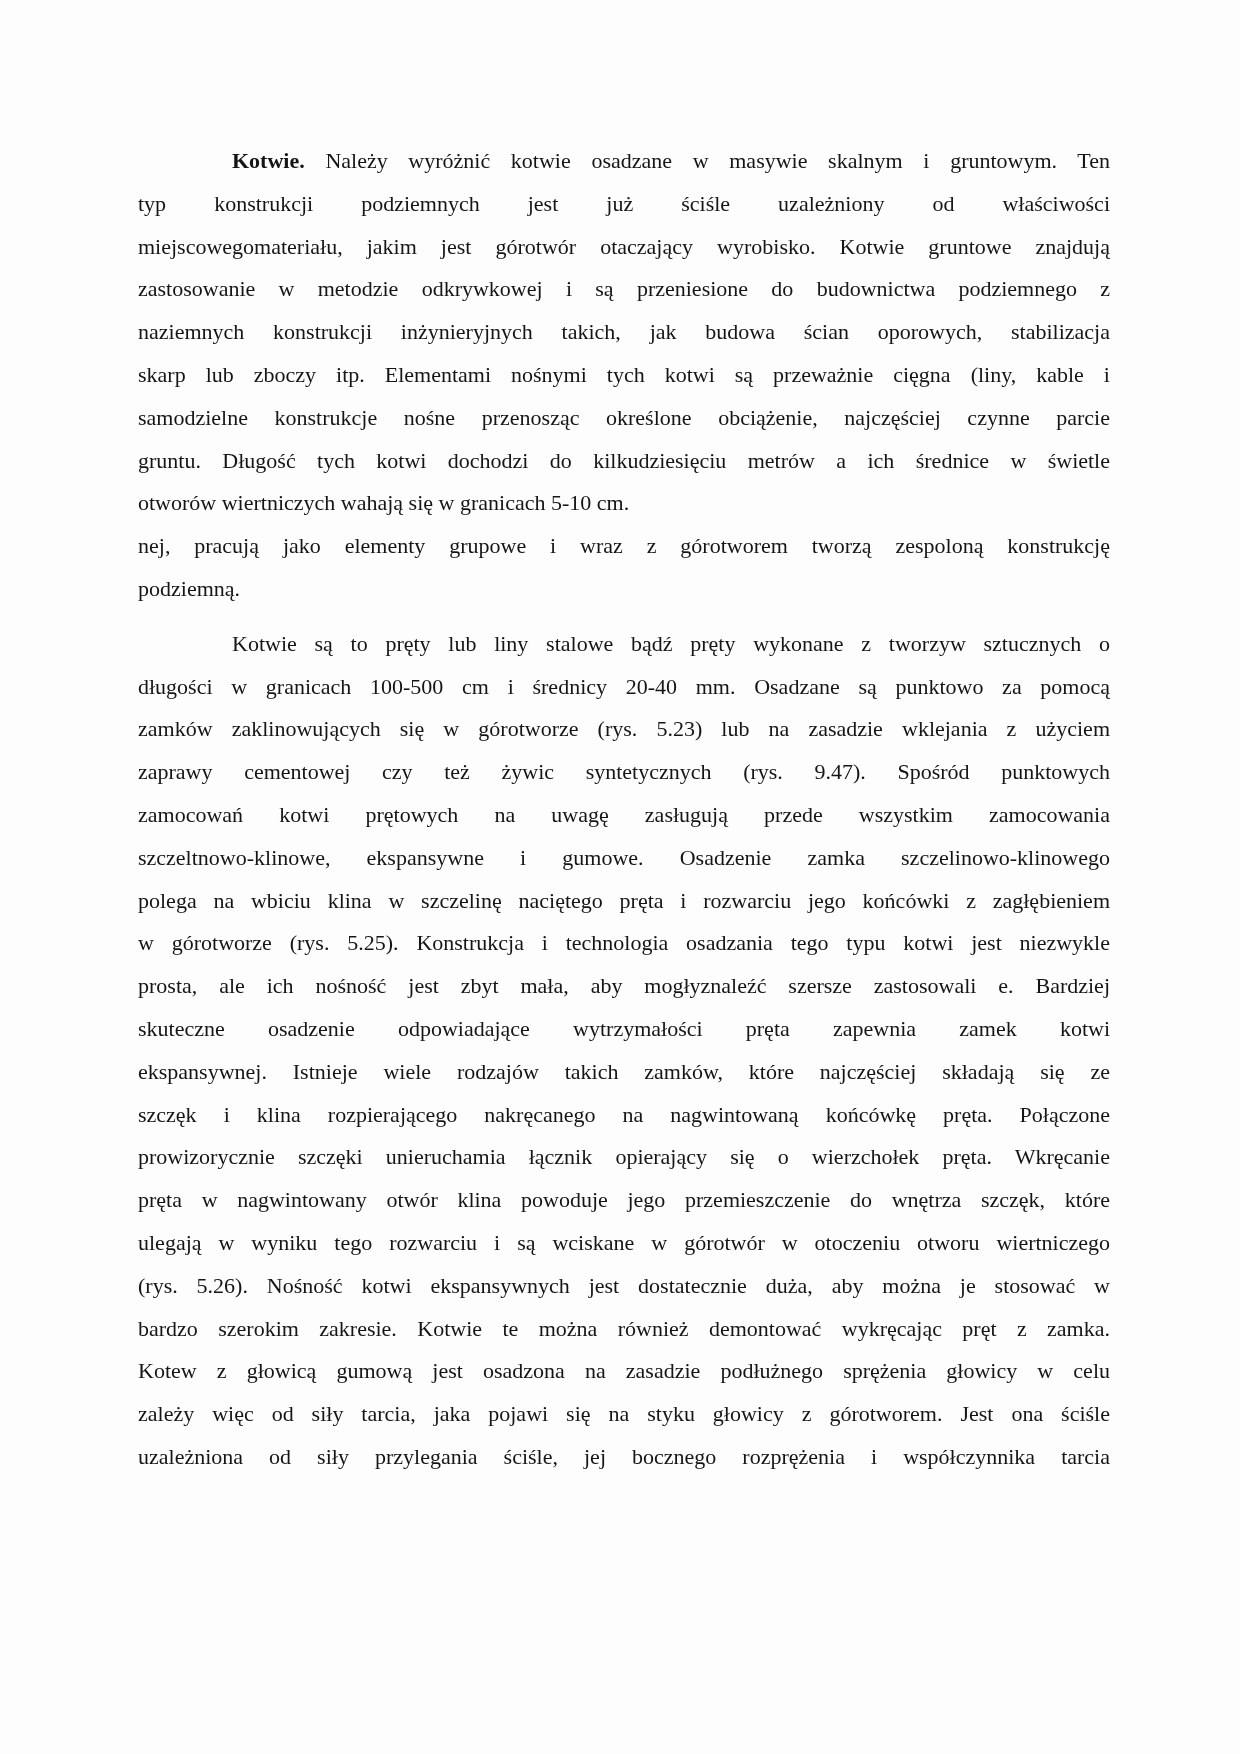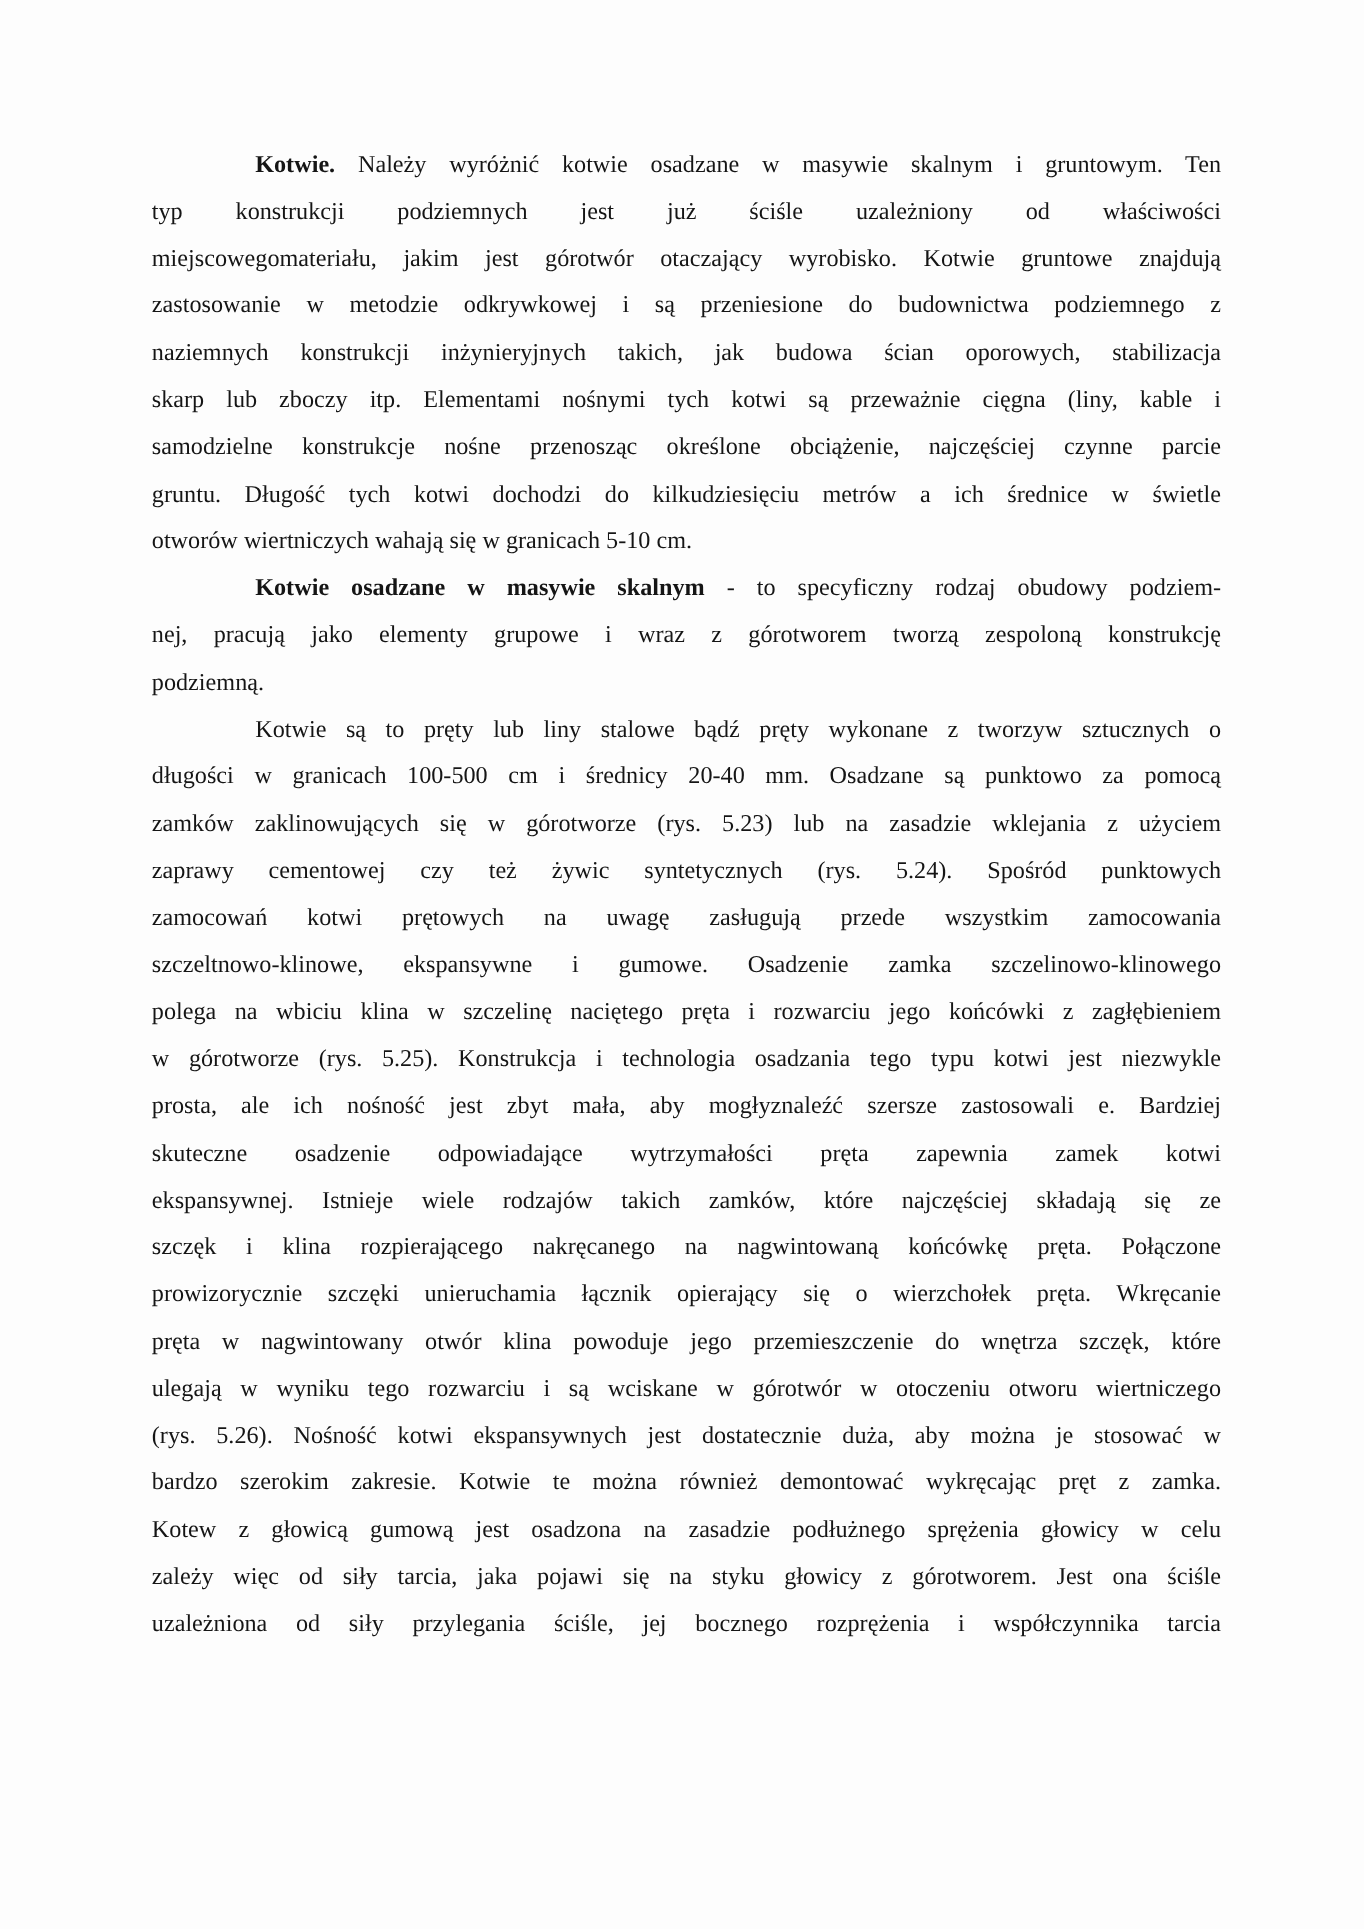--- a/index.html
+++ b/index.html
@@ -26,46 +26,46 @@
     color: #151515;
     text-align: justify;
     text-align-last: justify;
     white-space: normal;
   }
   .line.para-end {
     text-align-last: left;
   }
   .line.indent {
     text-indent: 94px;
+    margin-top: 12px;
   }
   .bold-lead {
     font-weight: bold;
   }
 </style>
 </head>
 <body>
 
 <div class="page">
   <div id="text-block">
       <div class="line indent"><span class="bold-lead">Kotwie.</span> <span>Należy wyróżnić kotwie osadzane w masywie skalnym i gruntowym. Ten</span></div>
       <div class="line">typ konstrukcji podziemnych jest już ściśle uzależniony od właściwości</div>
       <div class="line">miejscowegomateriału, jakim jest górotwór otaczający wyrobisko. Kotwie gruntowe znajdują</div>
       <div class="line">zastosowanie w metodzie odkrywkowej i są przeniesione do budownictwa podziemnego z</div>
       <div class="line">naziemnych konstrukcji inżynieryjnych takich, jak budowa ścian oporowych, stabilizacja</div>
       <div class="line">skarp lub zboczy itp. Elementami nośnymi tych kotwi są przeważnie cięgna (liny, kable i</div>
       <div class="line">samodzielne konstrukcje nośne przenosząc określone obciążenie, najczęściej czynne parcie</div>
       <div class="line">gruntu. Długość tych kotwi dochodzi do kilkudziesięciu metrów a ich średnice w świetle</div>
       <div class="line para-end">otworów wiertniczych wahają się w granicach 5-10 cm.</div>
-      <div class="line indent"><span class="bold-lead">Kotwie osadzane w masywie skalnym</span> <span>- to specyficzny rodzaj obudowy podziem-</span></div>
       <div class="line">nej, pracują jako elementy grupowe i wraz z górotworem tworzą zespoloną konstrukcję</div>
       <div class="line para-end">podziemną.</div>
       <div class="line indent">Kotwie są to pręty lub liny stalowe bądź pręty wykonane z tworzyw sztucznych o</div>
       <div class="line">długości w granicach 100-500 cm i średnicy 20-40 mm. Osadzane są punktowo za pomocą</div>
       <div class="line">zamków zaklinowujących się w górotworze (rys. 5.23) lub na zasadzie wklejania z użyciem</div>
-      <div class="line">zaprawy cementowej czy też żywic syntetycznych (rys. 5.24). Spośród punktowych</div>
+      <div class="line">zaprawy cementowej czy też żywic syntetycznych (rys. 9.47). Spośród punktowych</div>
       <div class="line">zamocowań kotwi prętowych na uwagę zasługują przede wszystkim zamocowania</div>
       <div class="line">szczeltnowo-klinowe, ekspansywne i gumowe. Osadzenie zamka szczelinowo-klinowego</div>
       <div class="line">polega na wbiciu klina w szczelinę naciętego pręta i rozwarciu jego końcówki z zagłębieniem</div>
       <div class="line">w górotworze (rys. 5.25). Konstrukcja i technologia osadzania tego typu kotwi jest niezwykle</div>
       <div class="line">prosta, ale ich nośność jest zbyt mała, aby mogłyznaleźć szersze zastosowali e. Bardziej</div>
       <div class="line">skuteczne osadzenie odpowiadające wytrzymałości pręta zapewnia zamek kotwi</div>
       <div class="line">ekspansywnej. Istnieje wiele rodzajów takich zamków, które najczęściej składają się ze</div>
       <div class="line">szczęk i klina rozpierającego nakręcanego na nagwintowaną końcówkę pręta. Połączone</div>
       <div class="line">prowizorycznie szczęki unieruchamia łącznik opierający się o wierzchołek pręta. Wkręcanie</div>
       <div class="line">pręta w nagwintowany otwór klina powoduje jego przemieszczenie do wnętrza szczęk, które</div>

